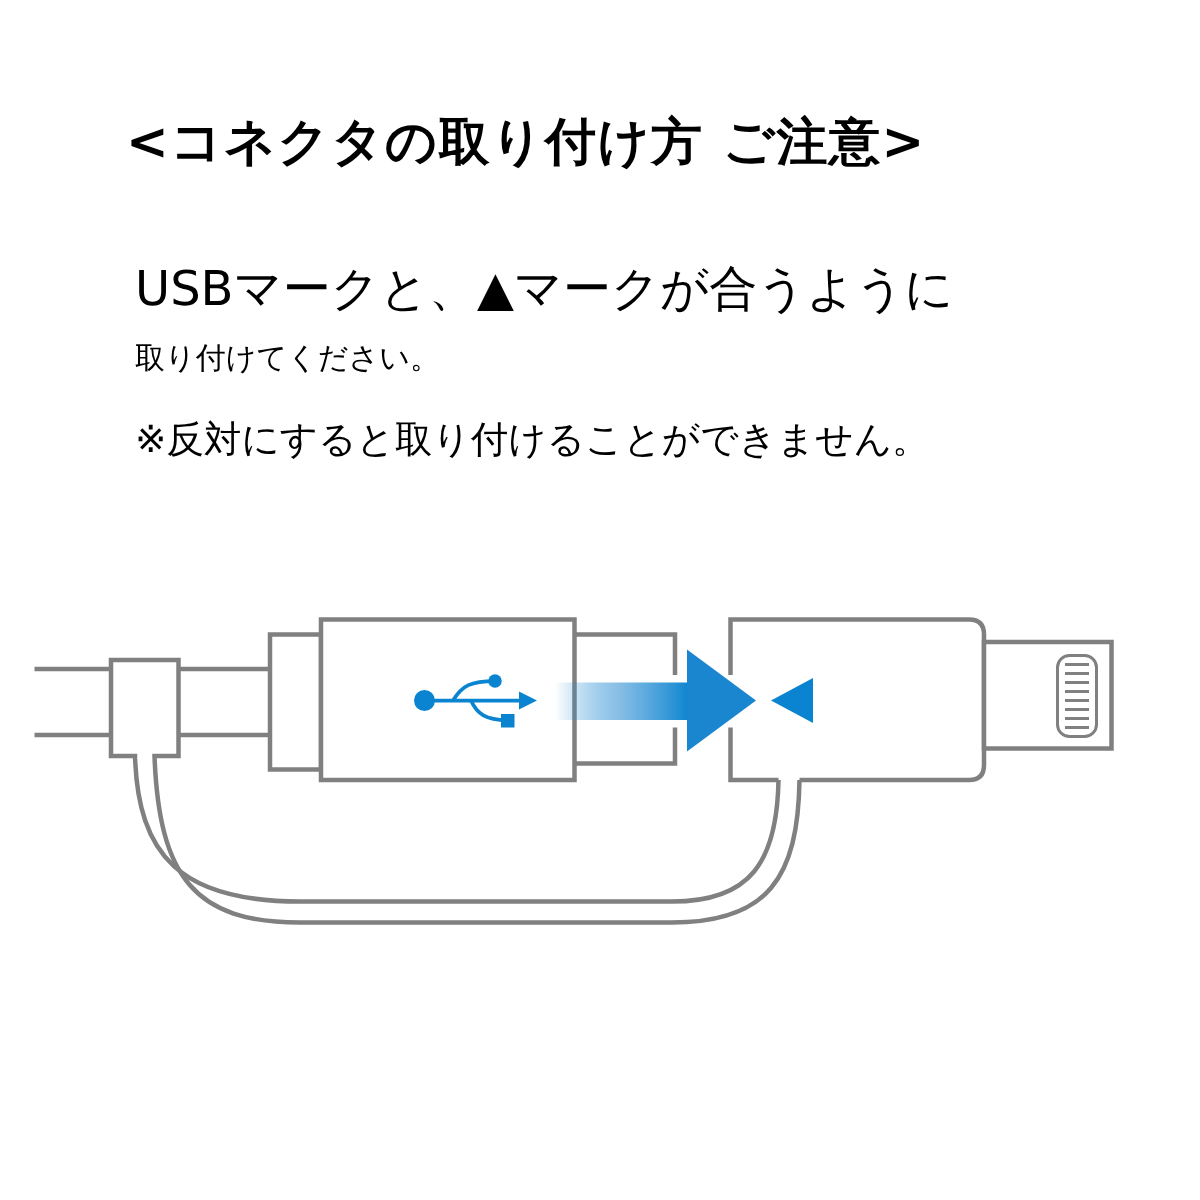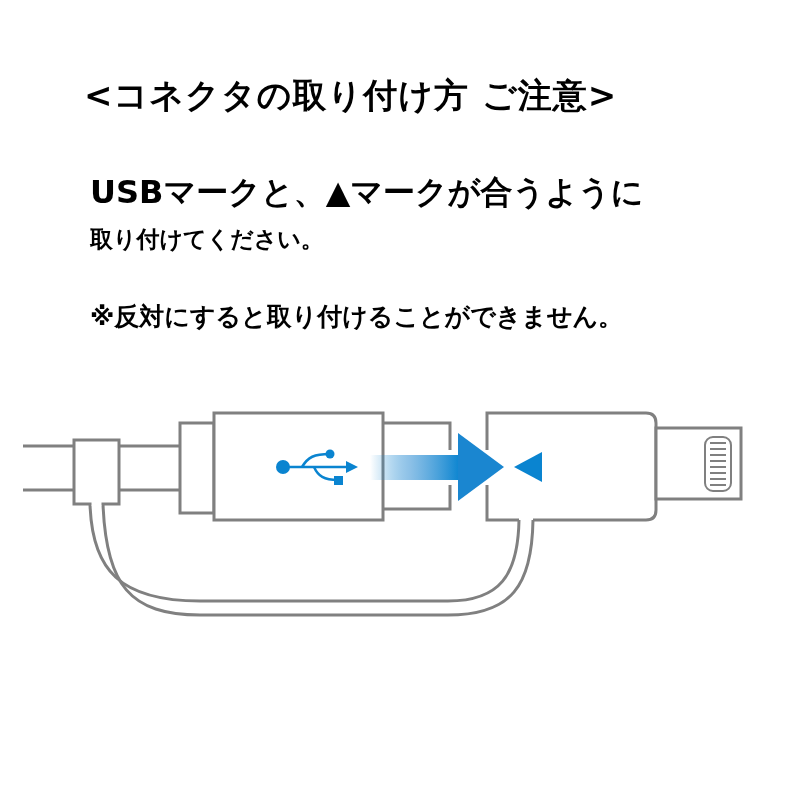--- a/index.html
+++ b/index.html
@@ -1,23 +1,23 @@
 <!DOCTYPE html>
 <html><head>
 <meta charset="utf-8">
 <style>
   html, body { margin: 0; padding: 0; background: #ffffff; }
   body { width: 800px; height: 800px; position: relative; overflow: hidden;
          font-family: "DejaVu Sans", "Liberation Sans", sans-serif; color: #000; }
   .title { position: absolute; left: 56px; top: 78px; font-size: 34px; font-weight: bold;
            letter-spacing: 1px; white-space: nowrap; line-height: 1; margin-left: 28px; }
-  .instr { position: absolute; left: 90px; white-space: nowrap; font-weight: bold; line-height: 1; }
+  .instr { position: absolute; left: 90px; white-space: nowrap; font-weight: normal; line-height: 1; }
   .instr.l1 { top: 176px; font-size: 32px; }
-  .instr.l2 { top: 228px; font-size: 23px; }
-  .instr.note { top: 280px; font-size: 25px; margin-top: 24px; }
+  .instr.l2 { top: 228px; font-size: 20px; }
+  .instr.note { top: 280px; font-size: 25px; }
   svg.diagram { position: absolute; left: 0; top: 0; }
 </style>
 </head>
 <body>
 
 <div class="title">&lt;コネクタの取り付け方 ご注意&gt;</div>
 
 <div class="instr l1">USBマークと、▲マークが合うように</div>
 <div class="instr l2">取り付けてください。</div>
 <div class="instr note">※反対にすると取り付けることができません。</div>

